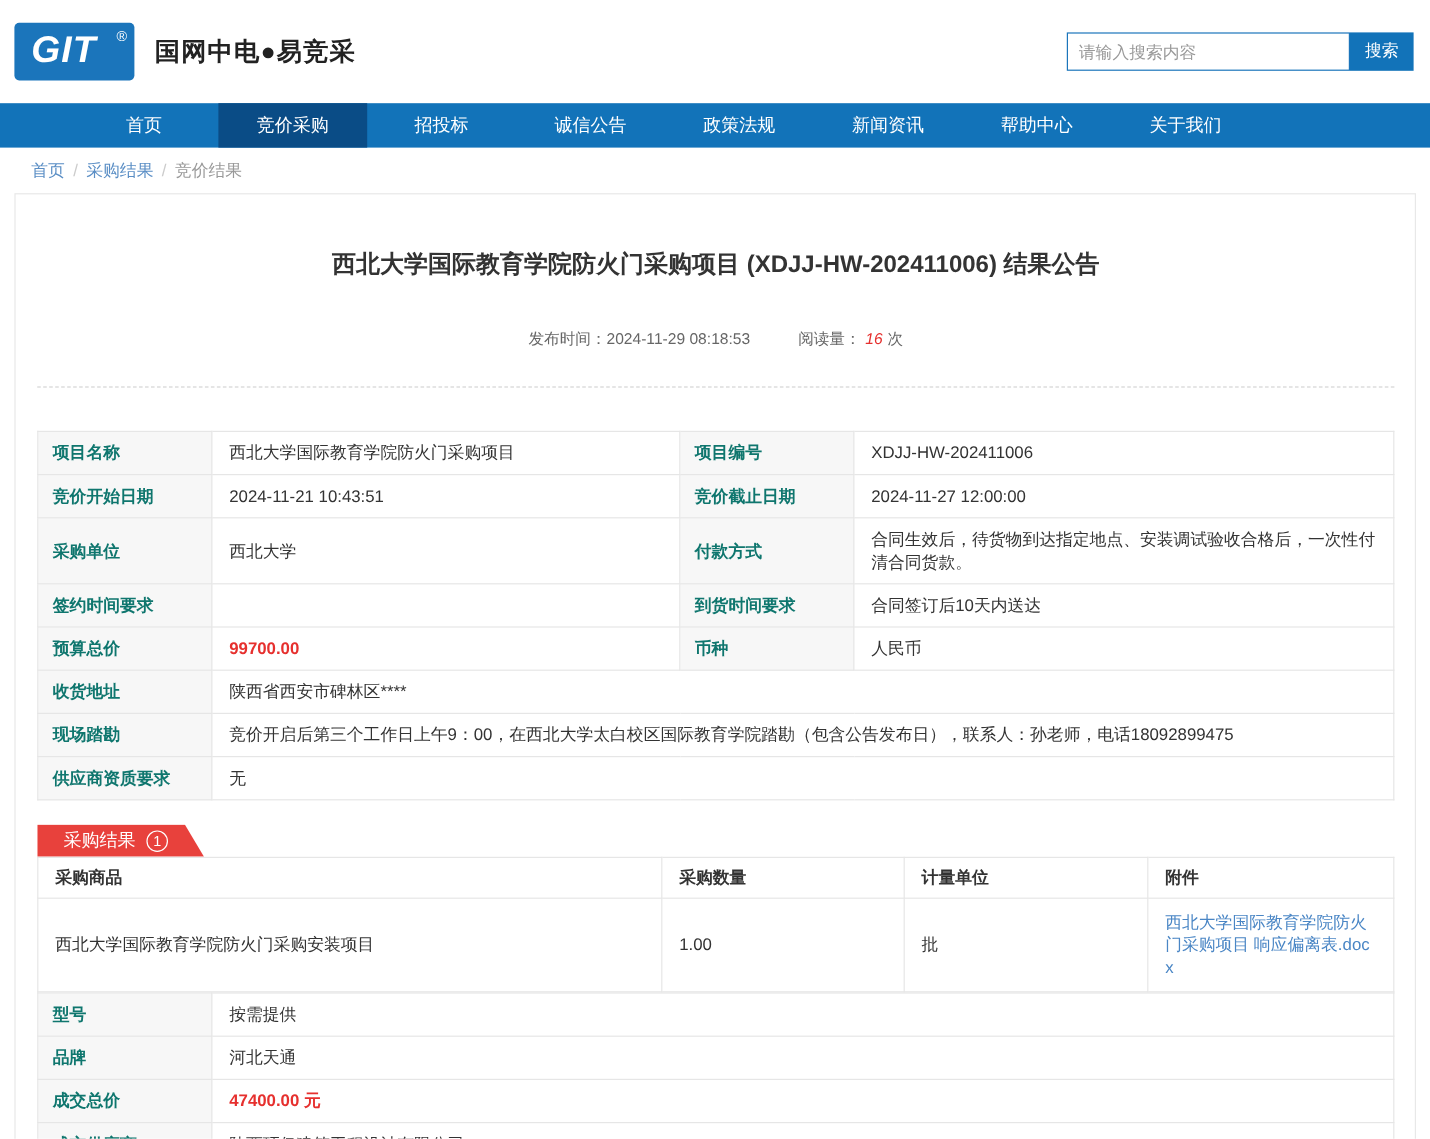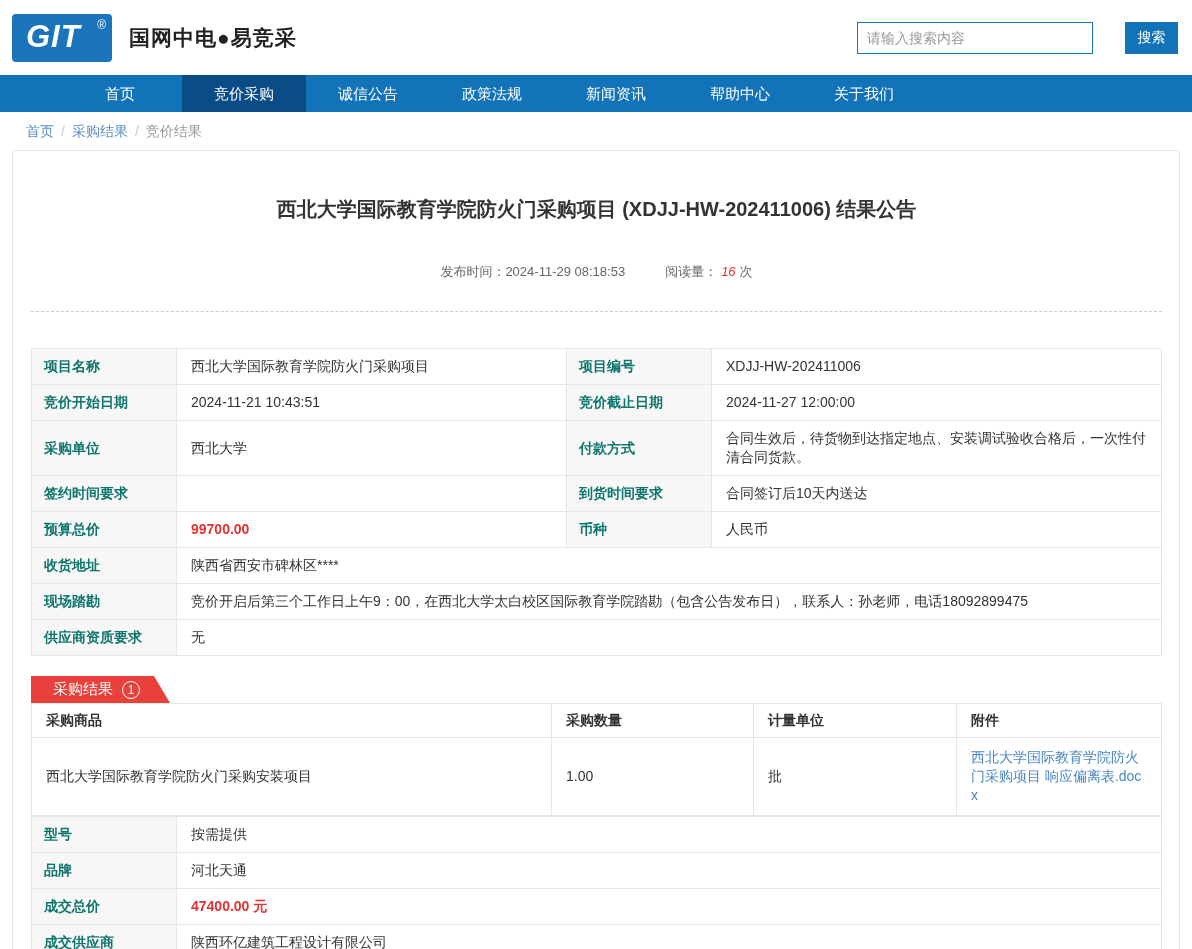--- a/index.html
+++ b/index.html
@@ -5,32 +5,32 @@
   * { box-sizing: border-box; }
   html,body { margin:0; padding:0; }
   body {
     width:1192px; height:949px; overflow:hidden;
     background:#fff; color:#333;
     font-family:"Liberation Sans","DejaVu Sans",sans-serif;
     font-size:14px;
   }
 
   
-  .header { height:75px; display:flex; align-items:center; padding:0 14px 0 12px; background:#fff; }
+  .header { height:86px; display:flex; align-items:center; padding:0 14px 0 12px; background:#fff; }
   .logo-box {
     width:100px; height:48px; background:#1b75bb; border-radius:4px;
     color:#fff; position:relative; flex:0 0 auto;
   }
   .logo-text {
     font-style:italic; font-weight:bold; font-size:31px; line-height:46px;
     padding-left:14px; letter-spacing:1px; display:block;
   }
   .logo-reg { position:absolute; top:4px; right:6px; font-size:12px; font-style:normal; font-weight:normal; }
   .brand { font-size:21px; font-weight:bold; color:#222; margin-left:17px; letter-spacing:1px; }
-  .search-wrap { margin-left:auto; display:flex; align-items:center;gap:32px; }
+  .search-wrap { margin-left:auto; display:flex; align-items:center; }
   .search-input {
     width:236px; height:32px; border:1px solid #1b75bb; padding:0 9px;
     font-size:14px; outline:none; color:#333;
     font-family:"Liberation Sans","DejaVu Sans",sans-serif;
   }
   .search-input::placeholder { color:#999; }
   .search-btn {
     width:53px; height:32px; background:#1273b9; color:#fff; border:none;
     font-size:14px; cursor:pointer; font-family:"Liberation Sans","DejaVu Sans",sans-serif;
   }
@@ -102,20 +102,21 @@
   <div class="brand">国网中电●易竞采</div>
   <div class="search-wrap">
     <input class="search-input" type="text" placeholder="请输入搜索内容" style="">
     <button class="search-btn">搜索</button>
   </div>
 </div>
 
 <div class="nav">
   <div class="nav-item">首页</div>
   <div class="nav-item active">竞价采购</div>
+  <div class="nav-item">招投标</div>
   <div class="nav-item">诚信公告</div>
   <div class="nav-item">政策法规</div>
   <div class="nav-item">新闻资讯</div>
   <div class="nav-item">帮助中心</div>
   <div class="nav-item">关于我们</div>
 </div>
 
 <div class="breadcrumb">
   <span class="bc-link">首页</span><span class="sep">/</span><span class="bc-link">采购结果</span><span class="sep">/</span><span class="bc-current">竞价结果</span>
 </div>

